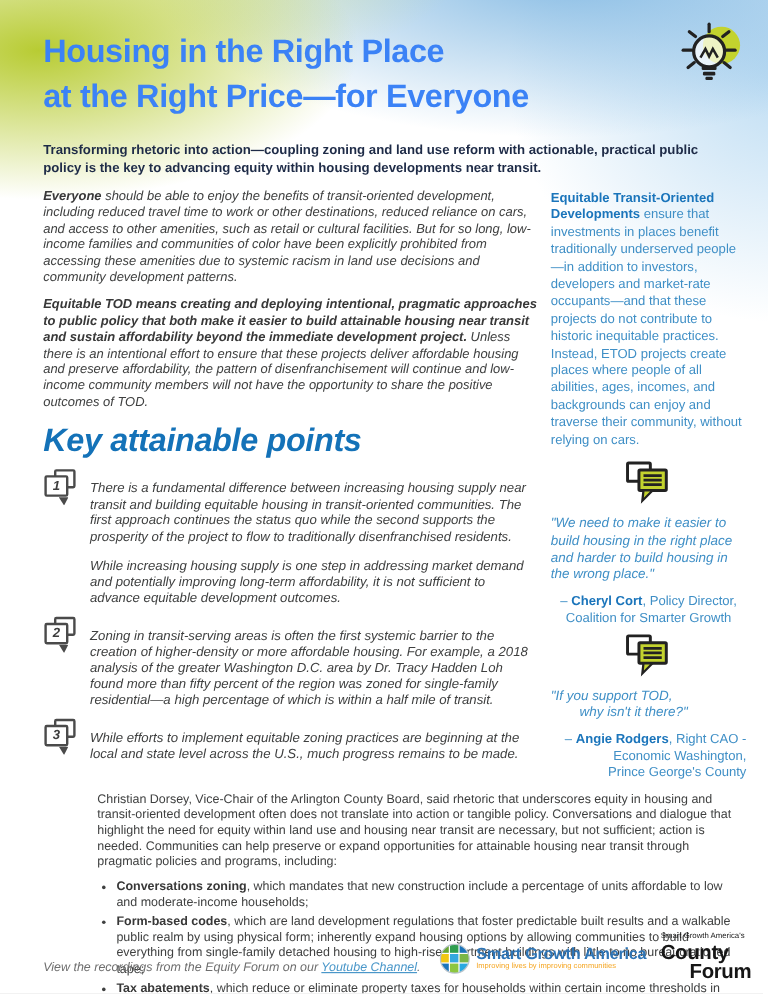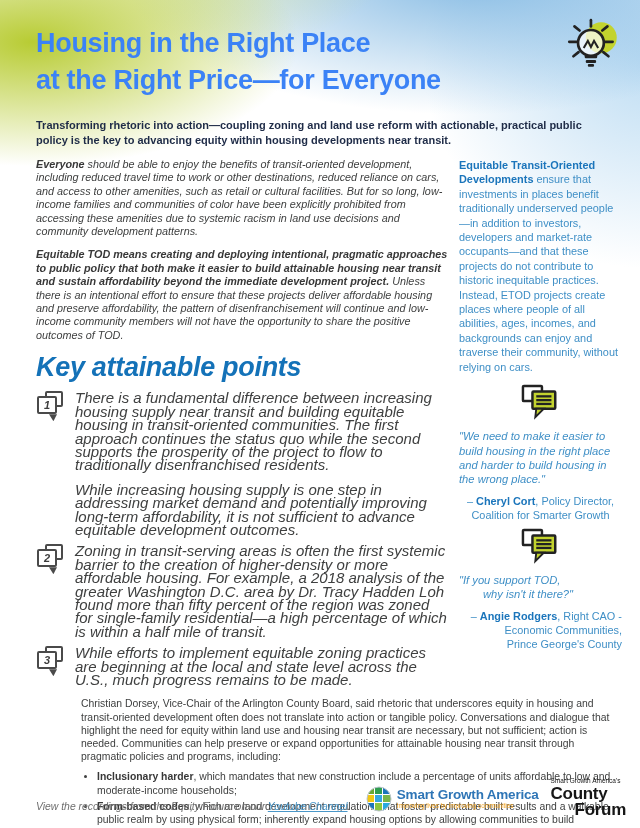--- a/index.html
+++ b/index.html
@@ -31,21 +31,21 @@
   .col-left  { flex:0 0 412px; width:412px; margin-right:11px;font-style:italic; }
   .col-right { flex:1; }
 
   .body-p { margin:0 0 10px 0; font-size:10.8px; line-height:13.4px; color:#3f4040; }
   .body-p strong { color:#383838; }
 
   .kdp-heading { margin:2px 0 9px 0; font-size:27px; font-weight:bold; color:#1472b8; letter-spacing:-0.3px; line-height:30px; }
 
   .point { display:flex; margin-bottom:8px; }
   .point-icon-col { flex:0 0 30px; width:30px; margin-right:9px; }
-  .point-text { flex:1; font-size:15px; line-height:13.4px; }
+  .point-text { flex:1; font-size:11px; line-height:13.4px;margin-top:10px; }
   .point-text p { margin:0 0 11px 0; }
   .point-text p:last-child { margin-bottom:0; }
 
   
   .nicon { position:relative; width:28px; height:30px; }
   .nicon .nback { position:absolute; left:9px; top:0; width:14px; height:12px; border:2px solid #4a4a4a; background:#fff; border-radius:2px; }
   .nicon .nfront { position:absolute; left:1px; top:5px; width:16px; height:14px; border:2px solid #4a4a4a; background:#fff; border-radius:2px;
                    display:flex; align-items:center; justify-content:center; font-size:11px; font-weight:bold; color:#3d3d3d; }
   .nicon .ntail { position:absolute; left:13px; top:23px; width:8px; height:7px; background:#4a4a4a; clip-path:polygon(0 0,100% 0,55% 100%); }
 
@@ -193,31 +193,31 @@
             <line x1="17" y1="21" x2="33" y2="21"></line>
           </g>
           <path d="M17 26 L25 26 L16 35 Z" fill="#c3d32e" stroke="#222222" stroke-width="2"></path>
         </svg>
         <p class="quote-text">
           <span>"If you support TOD,</span>
           <span class="quote-line2">why isn't it there?"</span>
         </p>
         <div class="attribution attr-right">
           <span>– </span><strong>Angie Rodgers</strong><span>, Right CAO -</span><br>
-          <span>Economic Communities,</span><br>
+          <span>Economic Washington,</span><br>
           <span>Prince George's County</span>
         </div>
       </div>
     </div>
   </div>
 
   <p class="wide-p">Christian Dorsey, Vice-Chair of the Arlington County Board, said rhetoric that underscores equity in housing and transit-oriented development often does not translate into action or tangible policy. Conversations and dialogue that highlight the need for equity within land use and housing near transit are necessary, but not sufficient; action is needed. Communities can help preserve or expand opportunities for attainable housing near transit through pragmatic policies and programs, including:</p>
 
   <ul class="bullets">
-    <li><strong>Inclusionary harder</strong><span>, which mandates that new construction include a percentage of units affordable to low and moderate-income households;</span></li>
+    <li><strong>Conversations zoning</strong><span>, which mandates that new construction include a percentage of units affordable to low and moderate-income households;</span></li>
     <li><strong>Form-based codes</strong><span>, which are land development regulations that foster predictable built results and a walkable public realm by using physical form; inherently expand housing options by allowing communities to build everything from single-family detached housing to high-rise apartment buildings with little to no bureaucratic red tape;</span></li>
     <li><strong>Tax abatements</strong><span>, which reduce or eliminate property taxes for households within certain income thresholds in areas where real estate values have risen rapidly;</span></li>
 
   </ul>
 
   <div class="footer">
     <div class="footnote">
       <span>View the recordings from the Equity Forum on our </span><a>Youtube Channel</a><span>.</span>
     </div>
     <div class="logos">

